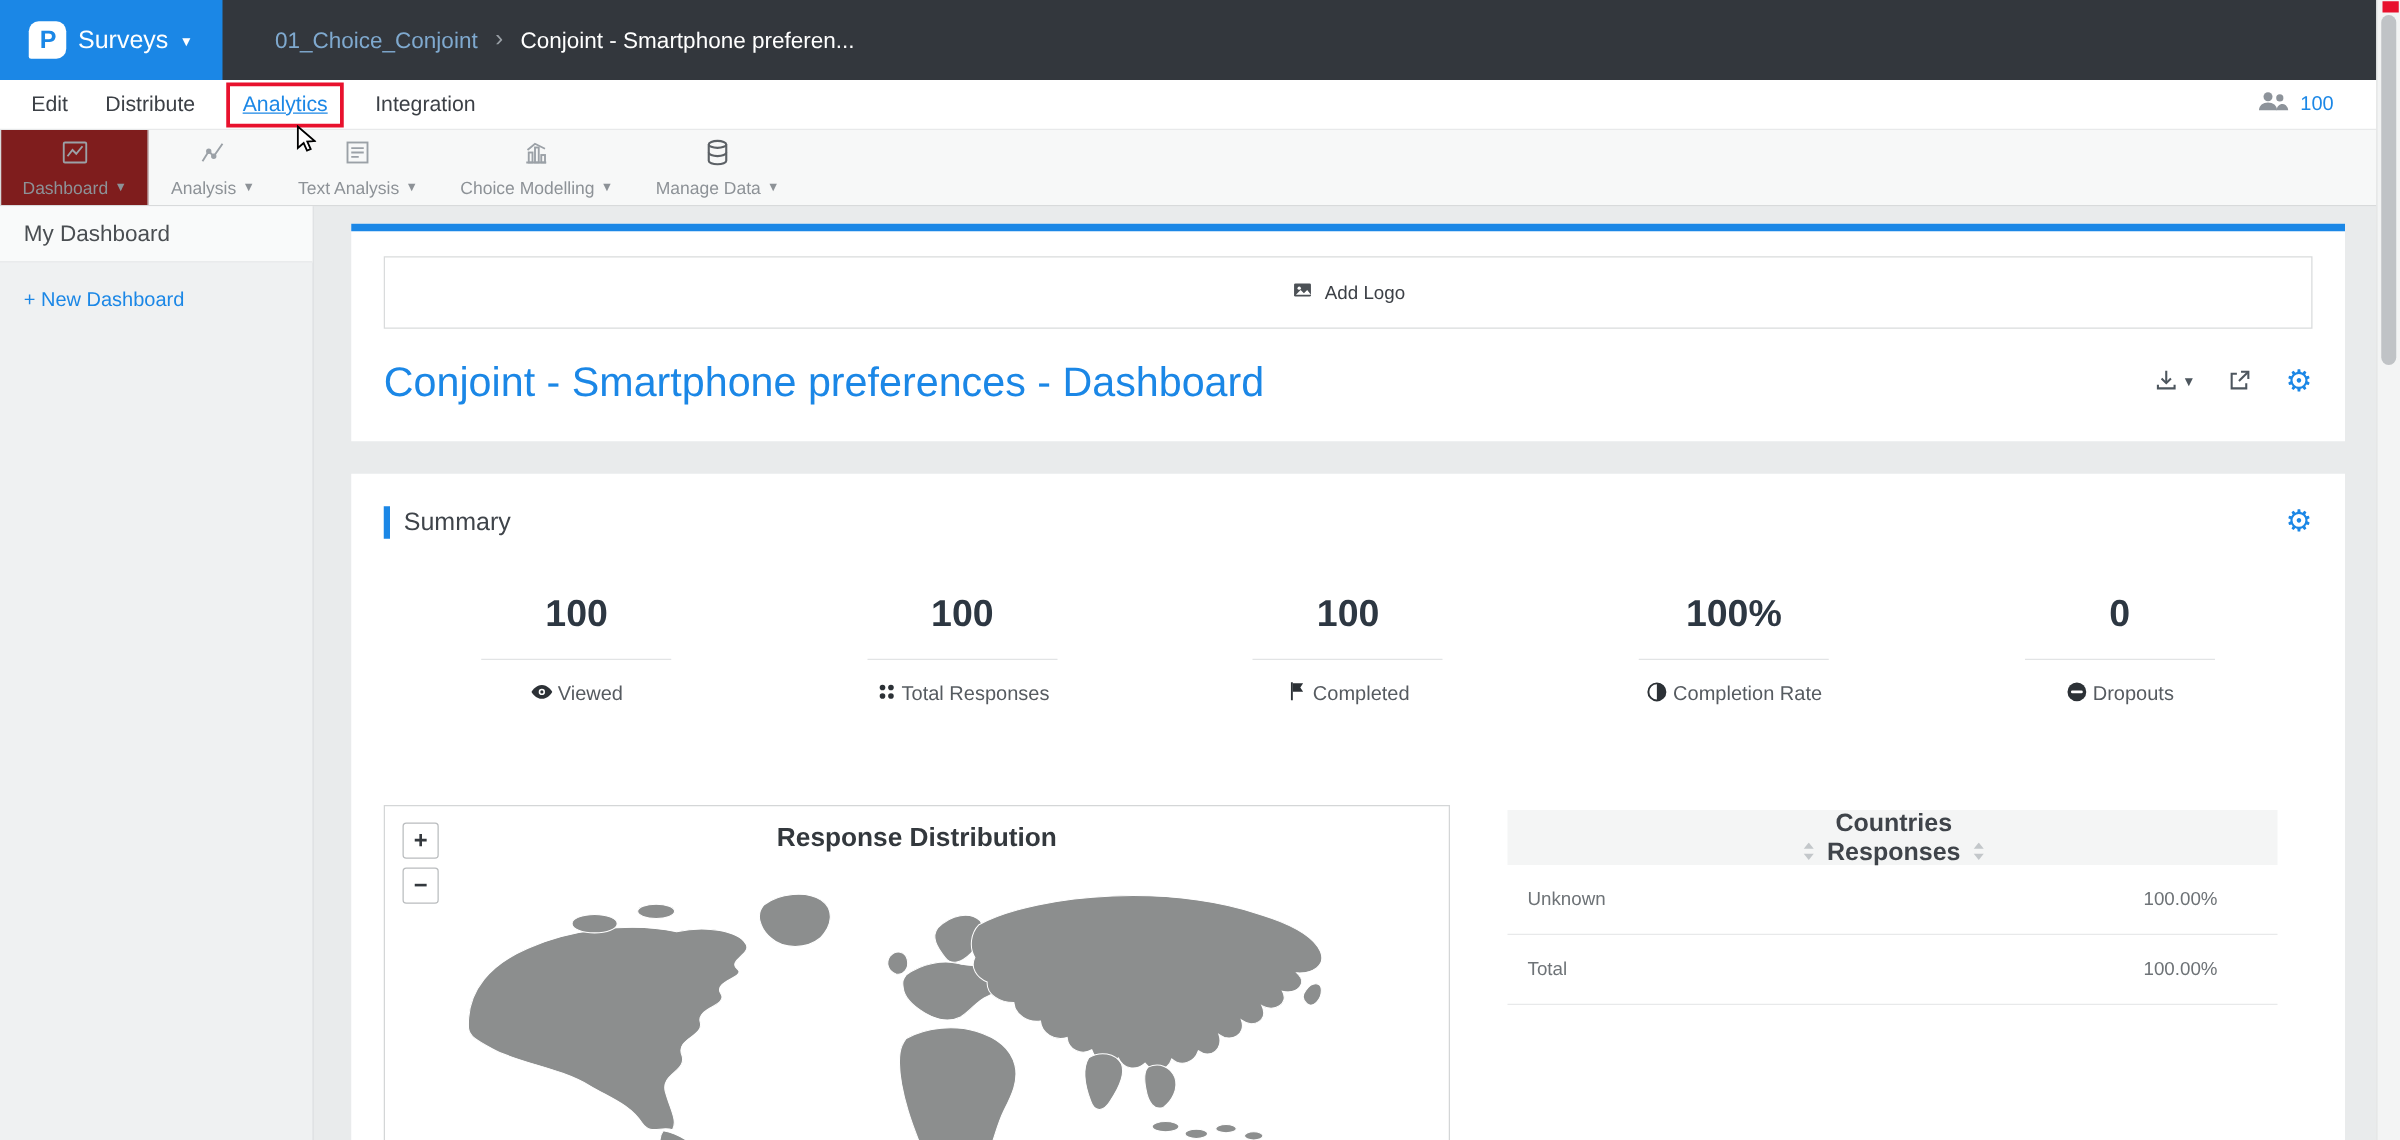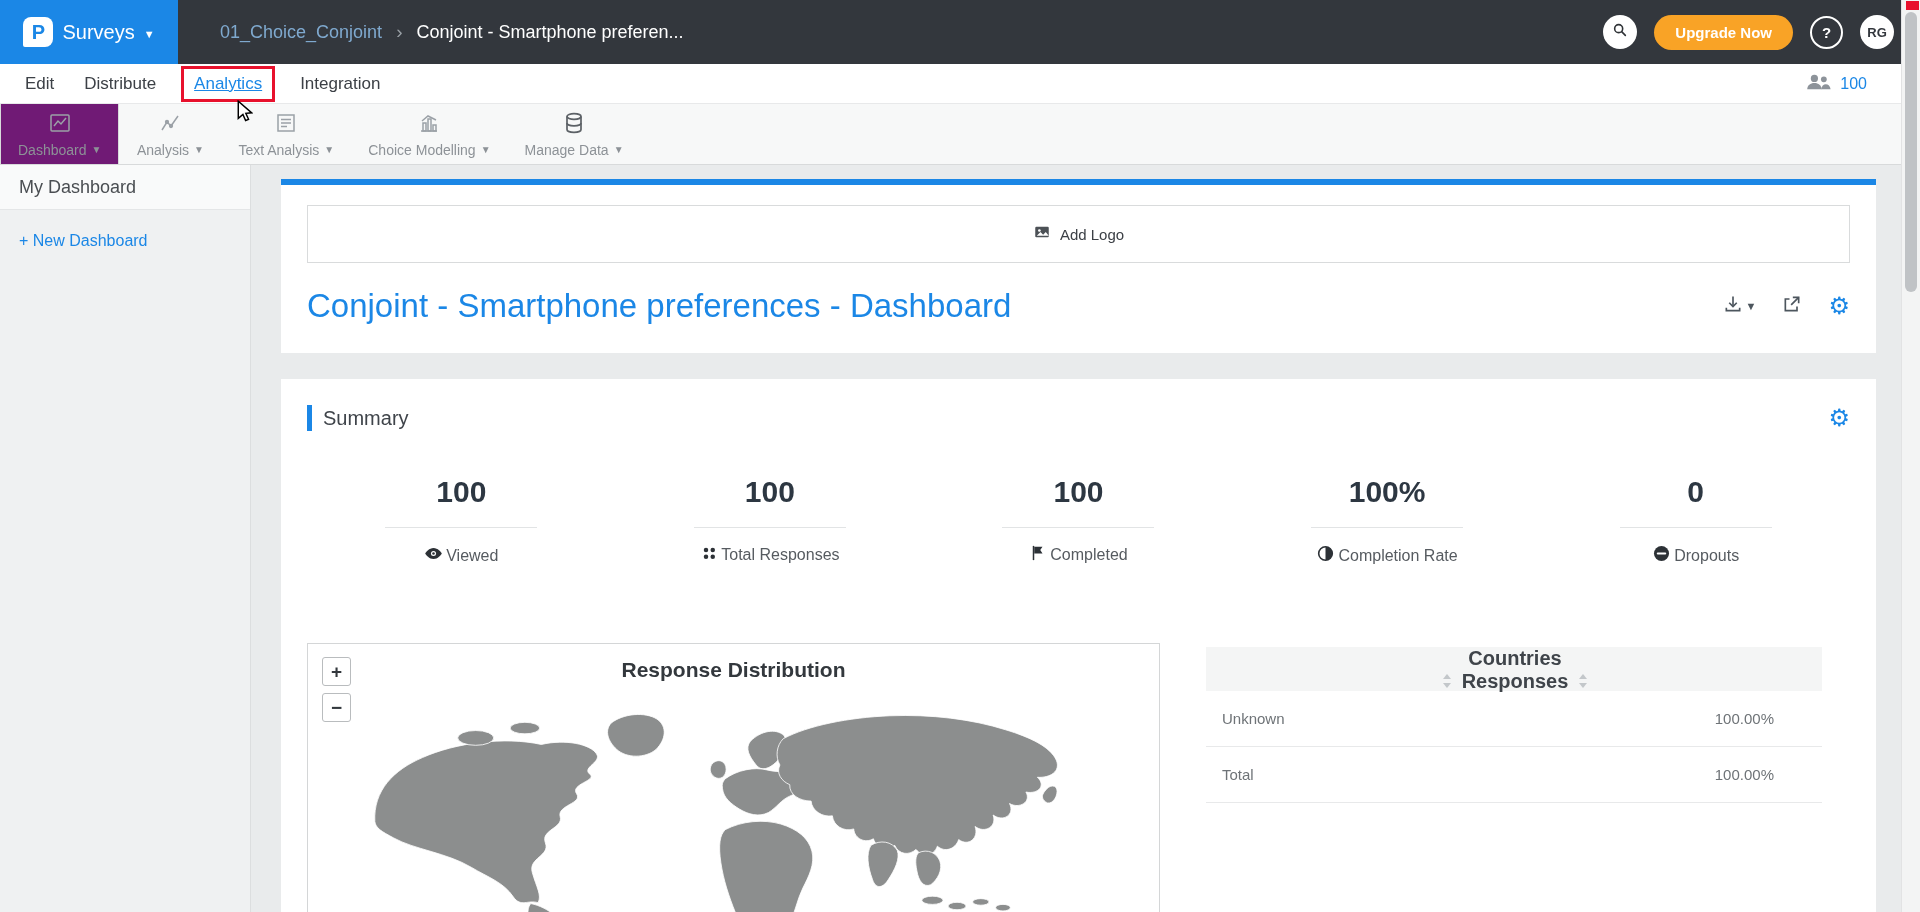--- a/index.html
+++ b/index.html
@@ -26,21 +26,21 @@
   
   .navbar { flex:0 0 40px; height:40px; background:#fff; border-bottom:1px solid #e8e9ea; display:flex; align-items:center; padding:0 53px 0 10px; }
   .tab { font-size:17px; color:#3c4046; padding:0 15px; cursor:pointer; font-weight:500; }
   .tab-analytics { color:#1b87e6; text-decoration:underline; border:3px solid #e8112d; padding:5px 10px; margin:0 10px; }
   .nav-right { margin-left:auto; display:flex; align-items:center; gap:9px; }
   .nav-count { color:#1b87e6; font-size:16px; cursor:pointer; }
 
   
   .toolbar { flex:0 0 61px; height:61px; background:#f7f8f8; border-bottom:1px solid #d8dadb; display:flex; }
   .tool-item { display:flex; flex-direction:column; align-items:center; justify-content:center; gap:3px; padding:0 17px; min-width:102px; cursor:pointer; }
-  .tool-item.active { background:#701a75; border-left:1px solid #d8dadb; border-right:1px solid #d8dadb; }
+  .tool-item.active { background:#7f1d1d; border-left:1px solid #d8dadb; border-right:1px solid #d8dadb; }
   .tool-label { font-size:14px; color:#8d9297; display:flex; align-items:center; gap:5px; white-space:nowrap; }
   .tool-caret { font-size:10px; color:#8d9297; }
 
   
   .body-row { flex:1; display:flex; min-height:0; }
   .sidebar { flex:0 0 251px; width:251px; background:#eff1f2; border-right:1px solid #dcdedf; }
   .sidebar-active { height:45px; background:#f9fafa; border-bottom:1px solid #e4e6e7; display:flex; align-items:center; padding-left:19px; font-size:18px; color:#4a4e52; cursor:pointer; }
   .new-dashboard { display:block; margin:22px 0 0 19px; color:#1b87e6; font-size:16px; cursor:pointer; }
   .main { flex:1; padding:14px 44px 0 30px; overflow:hidden; }
   .card { background:#fff; }
@@ -96,33 +96,20 @@
   <header class="header">
     <div class="logo-block">
       <div class="p-badge">P</div>
       <span class="app-name">Surveys</span>
       <span class="logo-caret">▼</span>
     </div>
     <div class="breadcrumb">
       <span class="bc-folder">01_Choice_Conjoint</span>
       <span class="bc-sep">›</span>
       <span class="bc-current">Conjoint - Smartphone preferen...</span>
-    </div>
-    <div class="header-right">
-      <div class="search-btn">
-        <span>
-          <svg viewBox="0 0 24 24" width="16" height="16">
-              <circle cx="10" cy="10" r="6" fill="none" stroke="#2f3337" stroke-width="2.4"></circle>
-              <line x1="14.5" y1="14.5" x2="20" y2="20" stroke="#2f3337" stroke-width="2.4" stroke-linecap="round"></line>
-            </svg>
-        </span>
-      </div>
-      <button class="upgrade-btn">Upgrade Now</button>
-      <div class="help-btn">?</div>
-      <div class="avatar">RG</div>
     </div>
   </header>
 
   <nav class="navbar">
     <span class="tab">Edit</span>
     <span class="tab">Distribute</span>
     <span class="tab tab-analytics">Analytics</span>
     <span class="tab">Integration</span>
     <div class="nav-right">
       <span>

